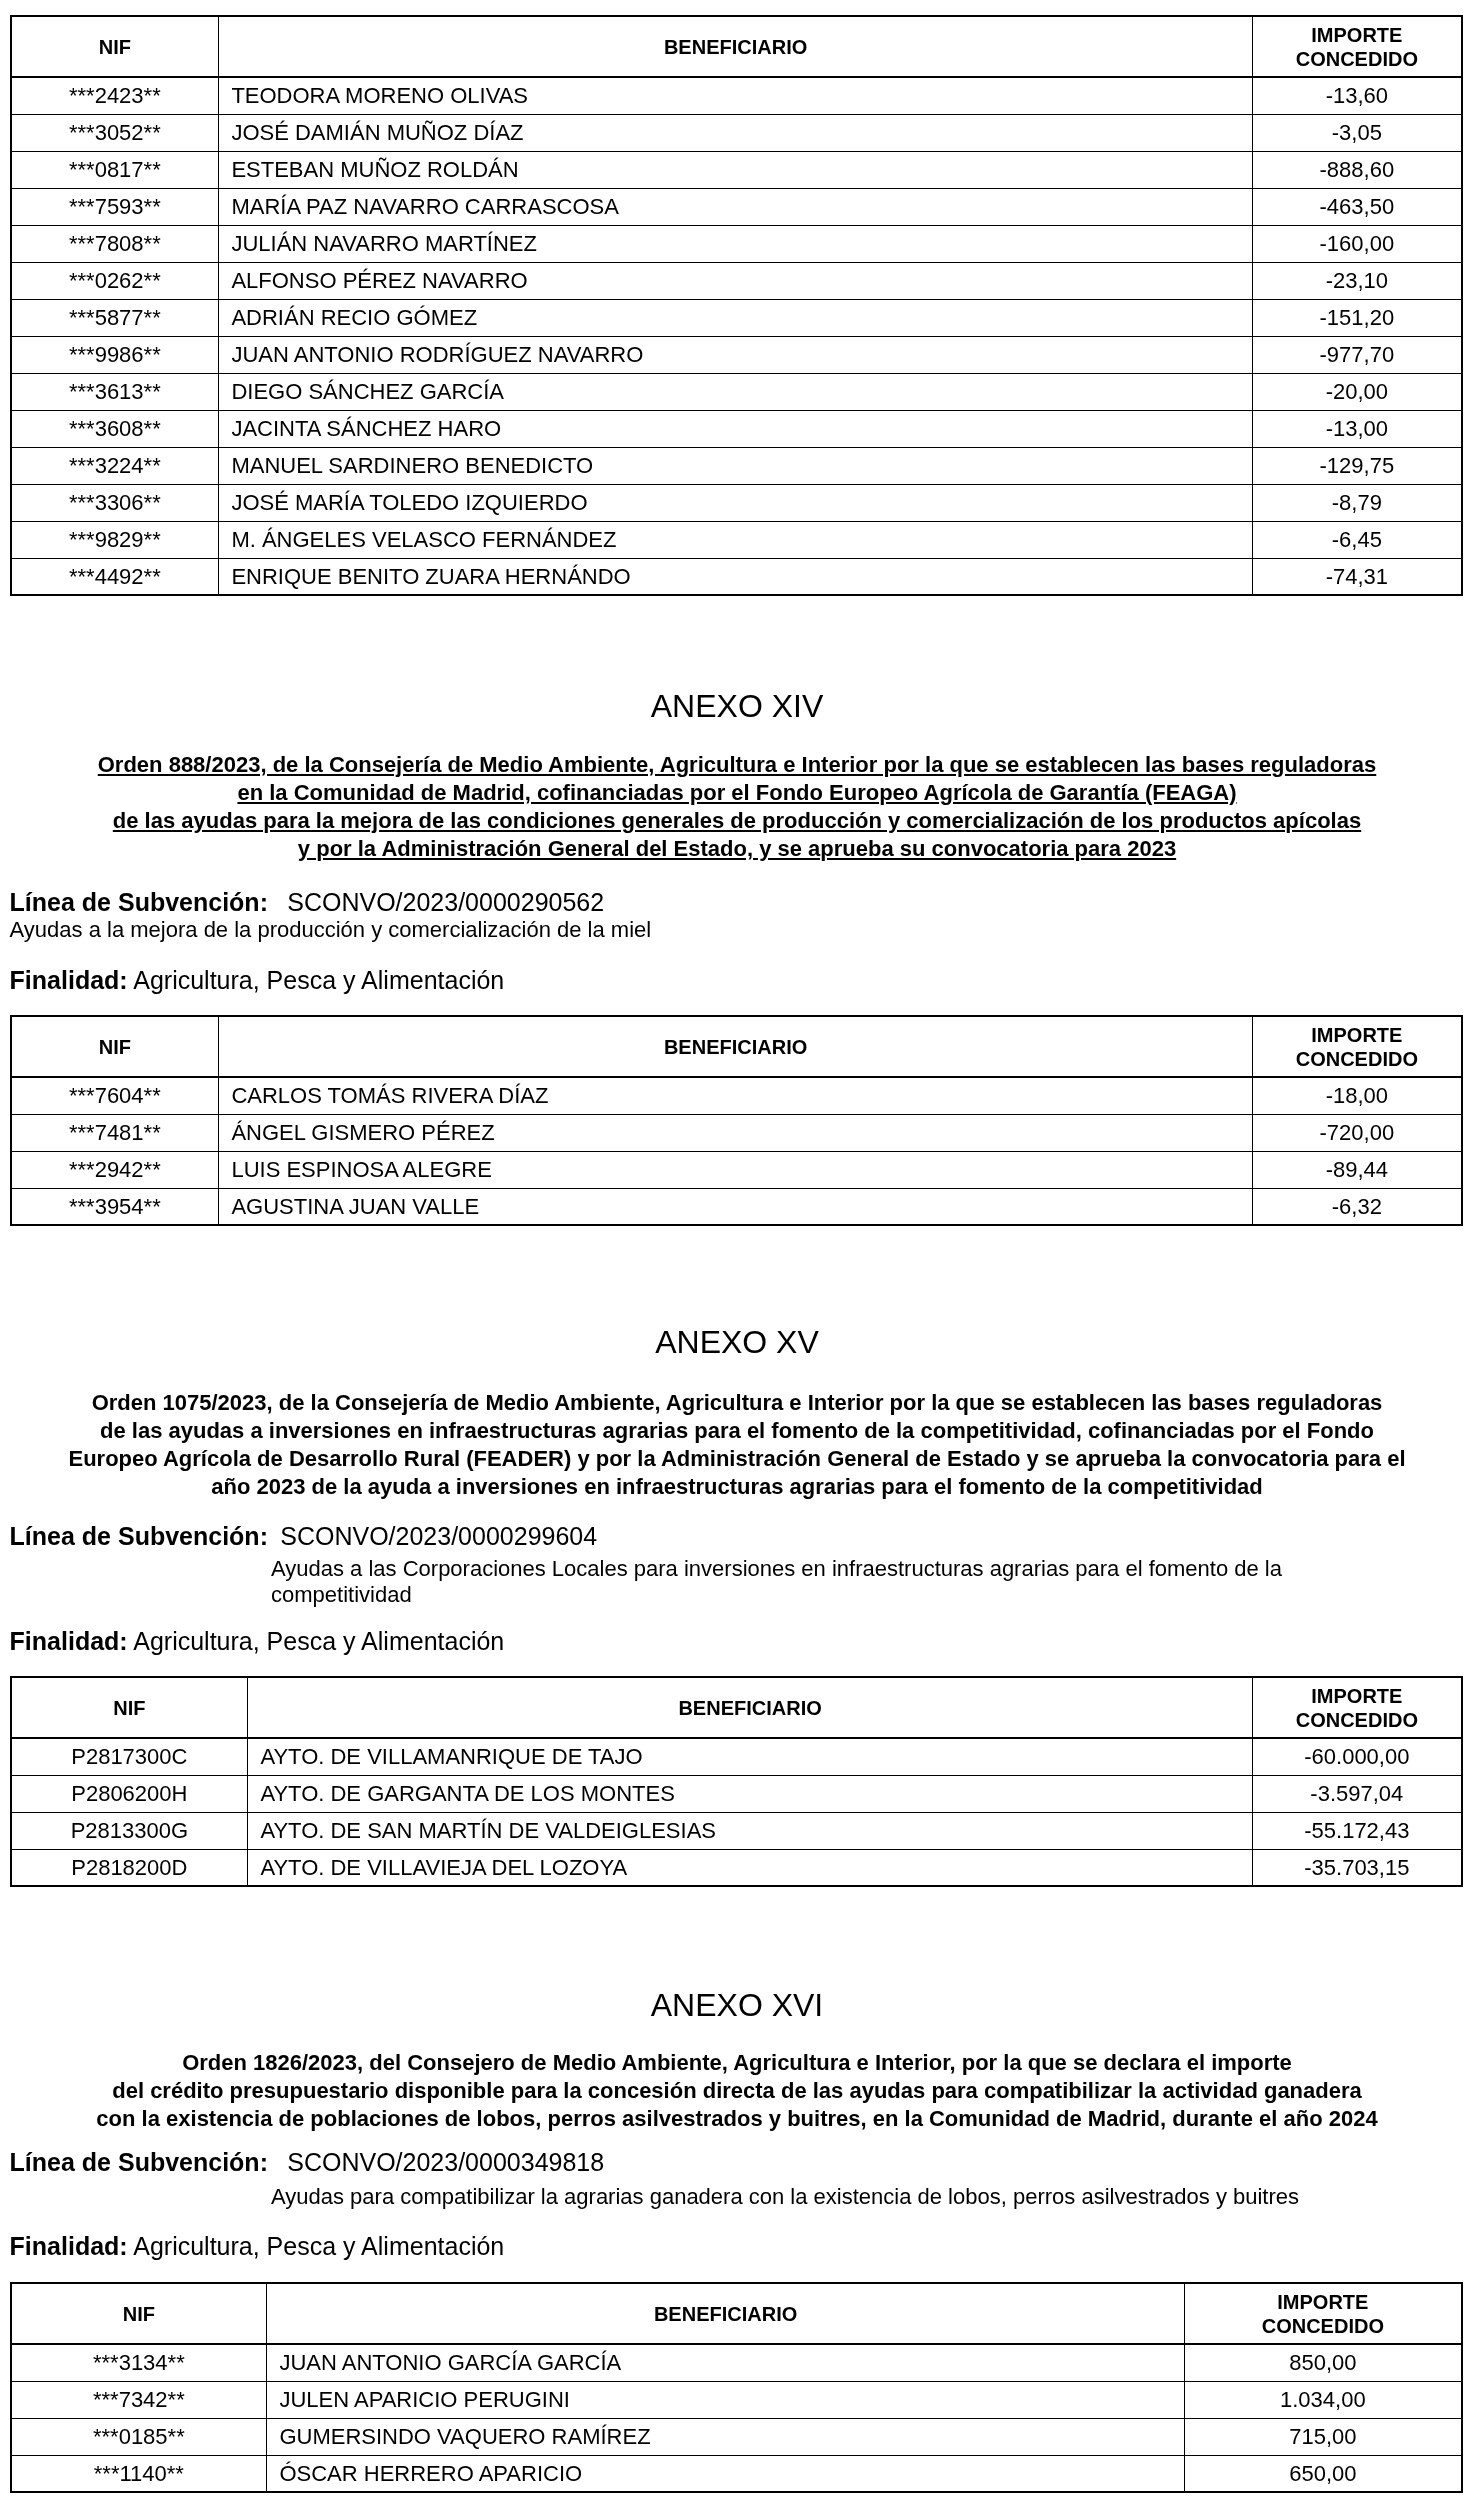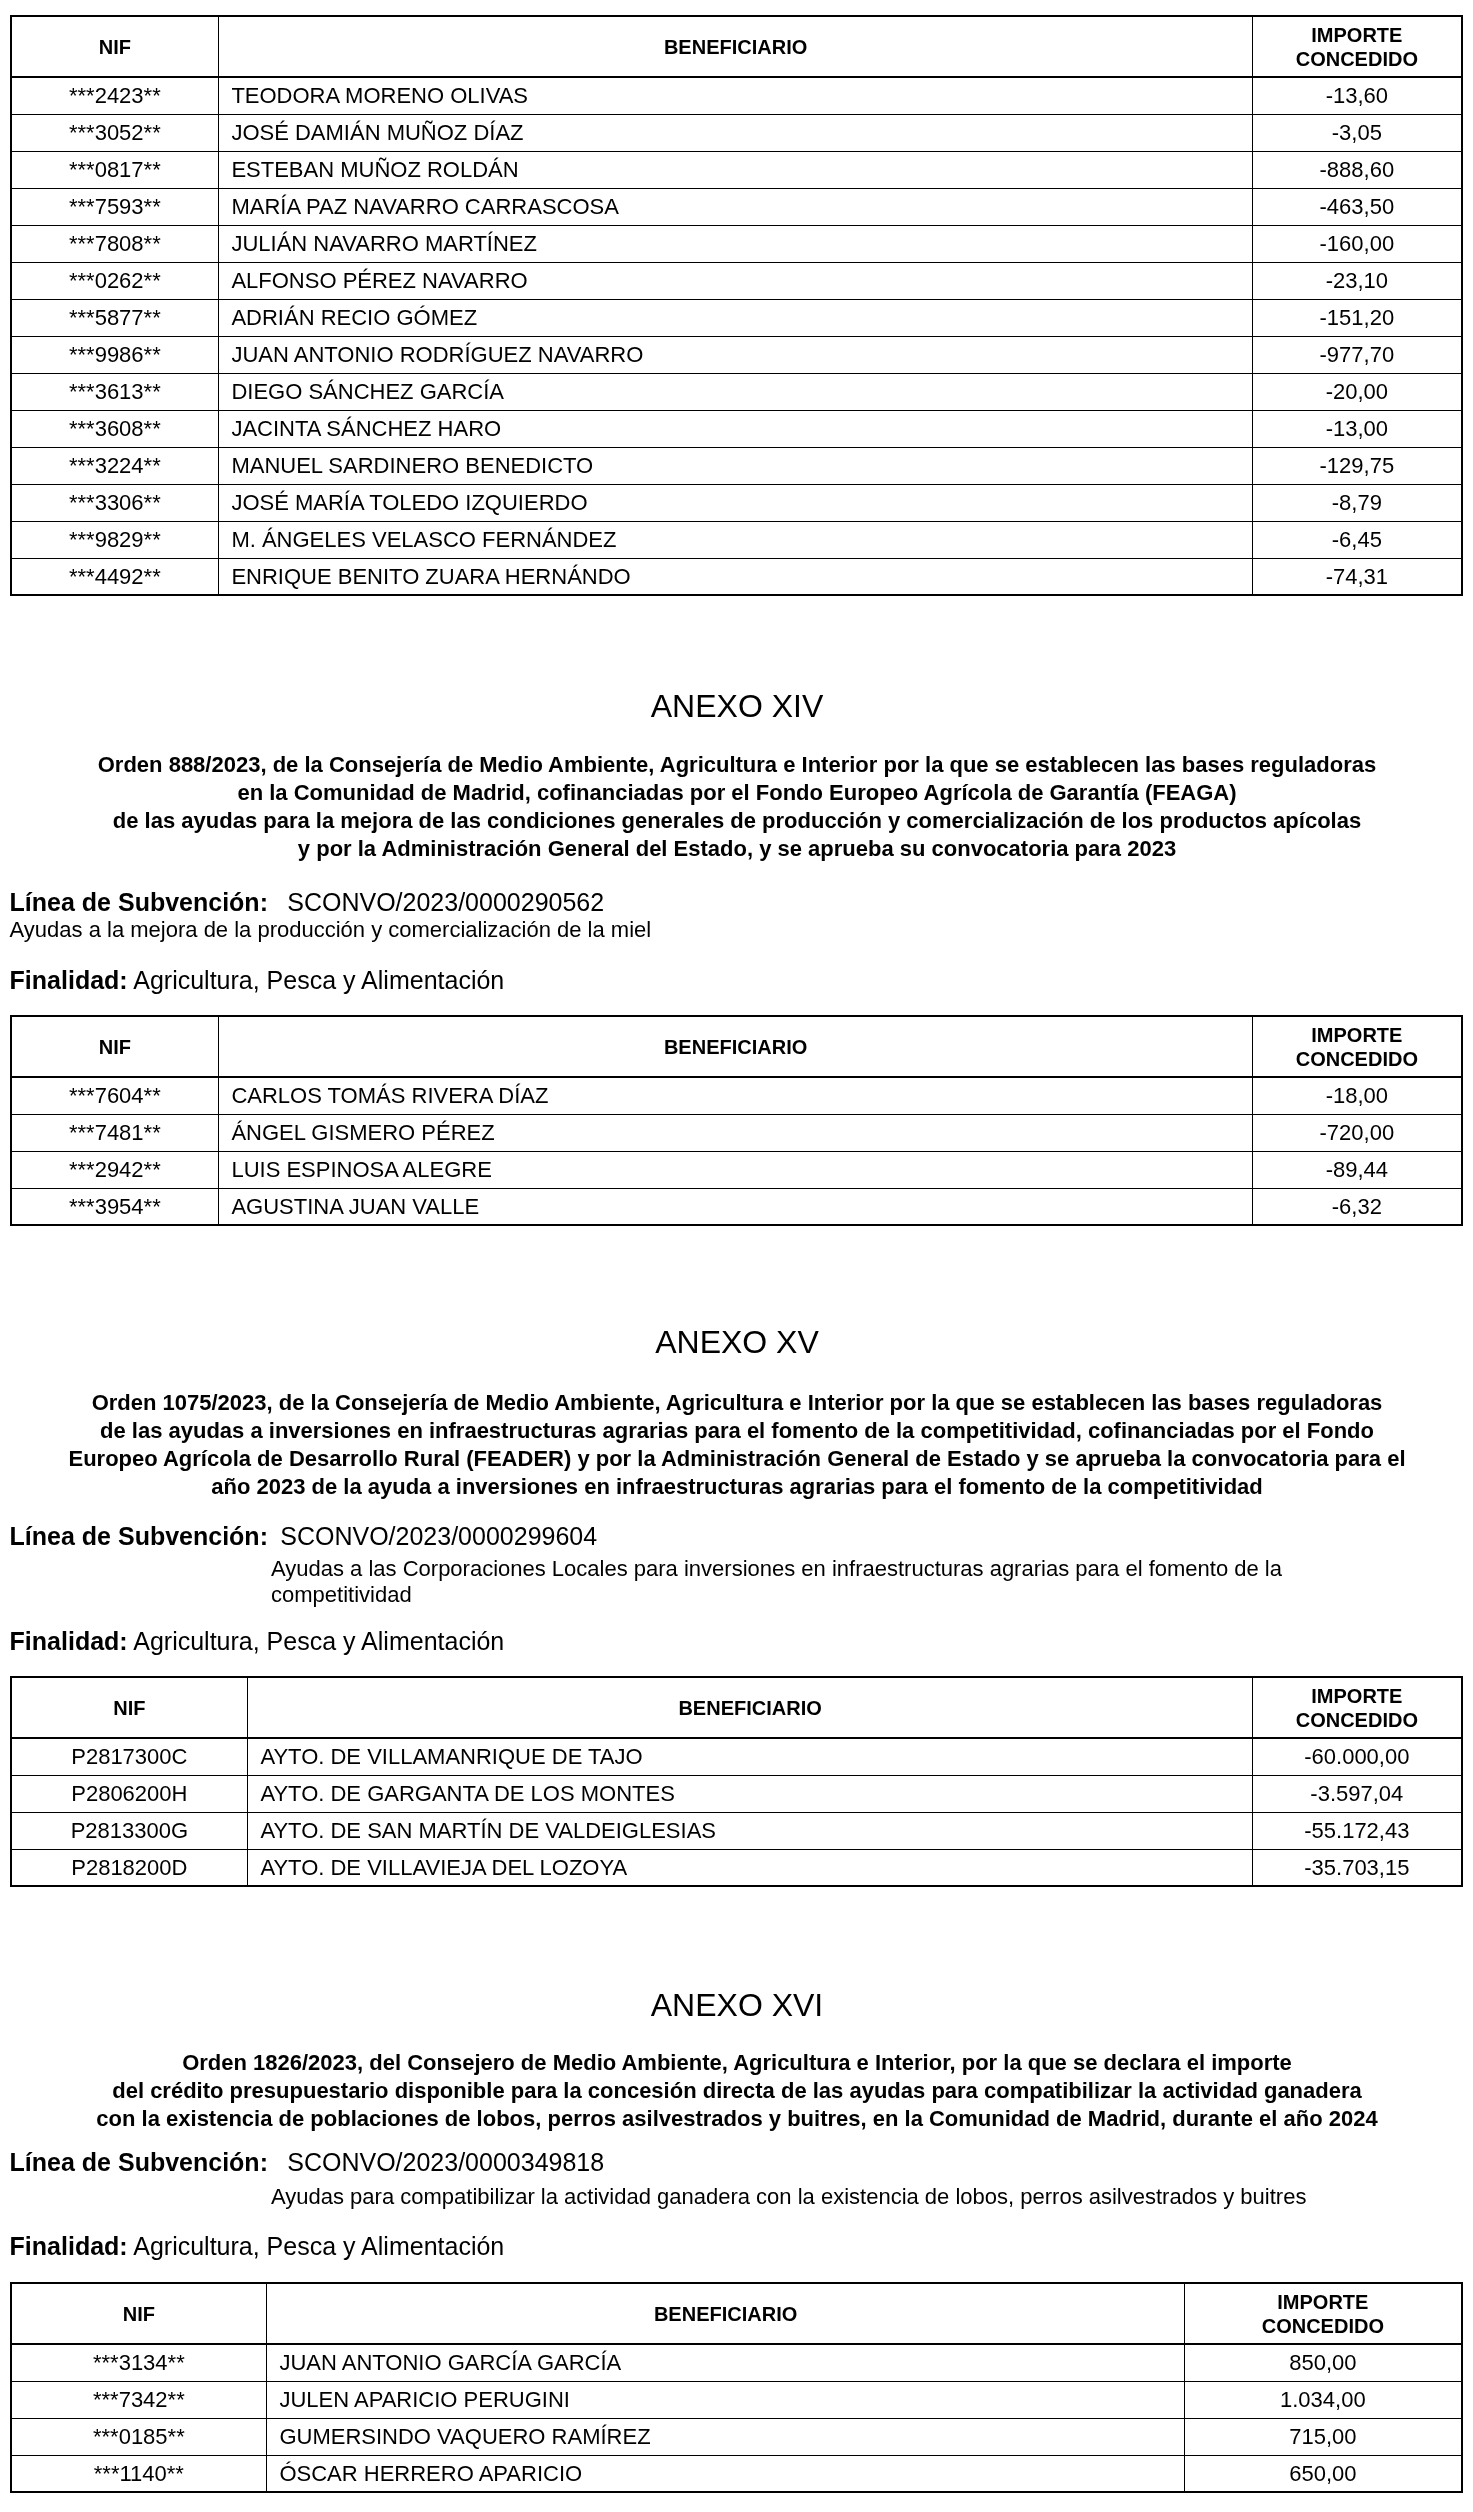--- a/index.html
+++ b/index.html
@@ -108,21 +108,21 @@
       </tr>
       <tr>
         <td class="nif">***4492**</td>
         <td class="name">ENRIQUE BENITO ZUARA HERNÁNDO</td>
         <td class="amt">-74,31</td>
       </tr>
     </tbody>
 </table>
 
 <div class="anexo-title" style="top:689px;">ANEXO XIV</div>
-<div class="orden" style="top:751px;">
+<div class="orden" style="top:751px;text-decoration:underline;">
     <div>Orden 888/2023, de la Consejería de Medio Ambiente, Agricultura e Interior por la que se establecen las bases reguladoras</div>
     <div>en la Comunidad de Madrid, cofinanciadas por el Fondo Europeo Agrícola de Garantía (FEAGA)</div>
     <div>de las ayudas para la mejora de las condiciones generales de producción y comercialización de los productos apícolas</div>
     <div>y por la Administración General del Estado, y se aprueba su convocatoria para 2023</div>
   </div>
 <div class="meta" style="top:889px;">
   <b>Línea de Subvención:</b><span style="display:inline-block;width:19.3px"></span><span>SCONVO/2023/0000290562</span>
 </div>
 <div class="desc" style="top:917px; left:9.6px;">Ayudas a la mejora de la producción y comercialización de la miel</div>
 <div class="meta" style="top:967px;">
@@ -221,21 +221,21 @@
 
 <div class="anexo-title" style="top:1988px;">ANEXO XVI</div>
 <div class="orden" style="top:2049px;">
     <div>Orden 1826/2023, del Consejero de Medio Ambiente, Agricultura e Interior, por la que se declara el importe</div>
     <div>del crédito presupuestario disponible para la concesión directa de las ayudas para compatibilizar la actividad ganadera</div>
     <div>con la existencia de poblaciones de lobos, perros asilvestrados y buitres, en la Comunidad de Madrid, durante el año 2024</div>
   </div>
 <div class="meta" style="top:2149px;">
   <b>Línea de Subvención:</b><span style="display:inline-block;width:19.3px"></span><span>SCONVO/2023/0000349818</span>
 </div>
-<div class="desc" style="top:2184px; left:271px;">Ayudas para compatibilizar la actividad ganadera con la existencia de lobos, perros asilvestrados y buitres</div>
+<div class="desc" style="top:2184px; left:271px;">Ayudas para compatibilizar la agrarias ganadera con la existencia de lobos, perros asilvestrados y buitres</div>
 <div class="meta" style="top:2233px;">
   <b>Finalidad:</b> <span>Agricultura, Pesca y Alimentación</span>
 </div>
 <table class="grid" style="top:2282px; width:1452px;">
   <colgroup>
       <col style="width:256px">
       <col style="width:918px">
       <col style="width:277px">
     </colgroup>
   <thead>

